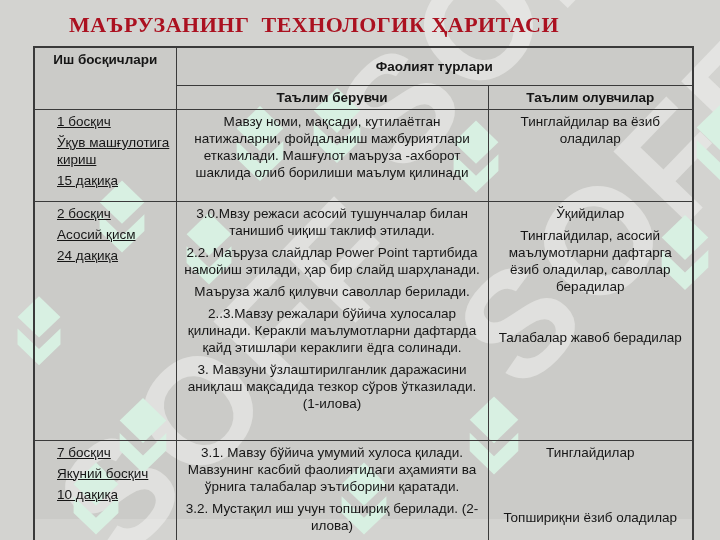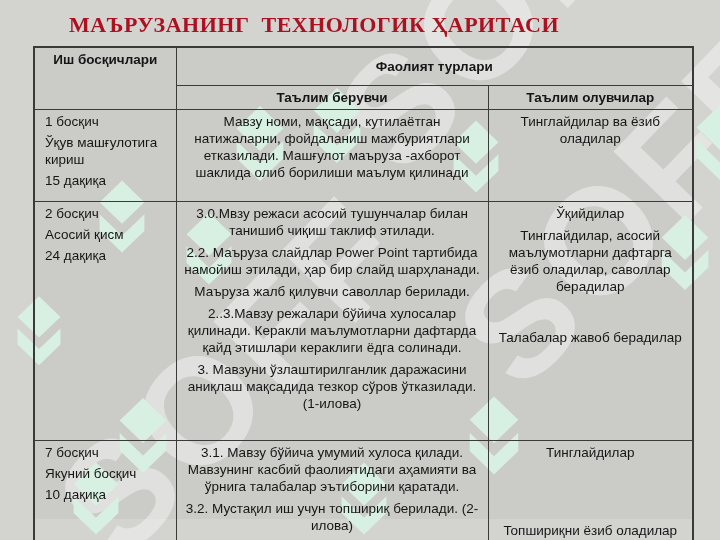--- a/index.html
+++ b/index.html
@@ -28,24 +28,24 @@
     font-size:13.5px; line-height:1.26;
   }
   table.map td, table.map th{
     border:1px solid #3a3a3a; vertical-align:top; background:transparent;
     padding:3px 6px; font-weight:normal; text-align:left; overflow:hidden;
   }
   table.map th{font-weight:bold; text-align:center;}
   th.stages{vertical-align:top; padding-top:8px;}
   td p, th p{margin:0;}
   .para{margin:0 0 5px 0;text-align:center;}
-  .stage-line{margin:0 0 4px 4px;}
+  .stage-line{margin:0 0 4px 16px;text-decoration:underline;}
   .mt44{}
   .mt60{margin-top:34px;}
-  .mt40{margin-top:61px;}
+  .mt40{margin-top:48px;}
   .hidden-defs{position:absolute; width:0; height:0; overflow:hidden;}
 </style>
 </head>
 <body>
 
 <div class="slide">
 
   <div class="table-bg"></div>
 
   <svg class="hidden-defs" aria-hidden="true">

